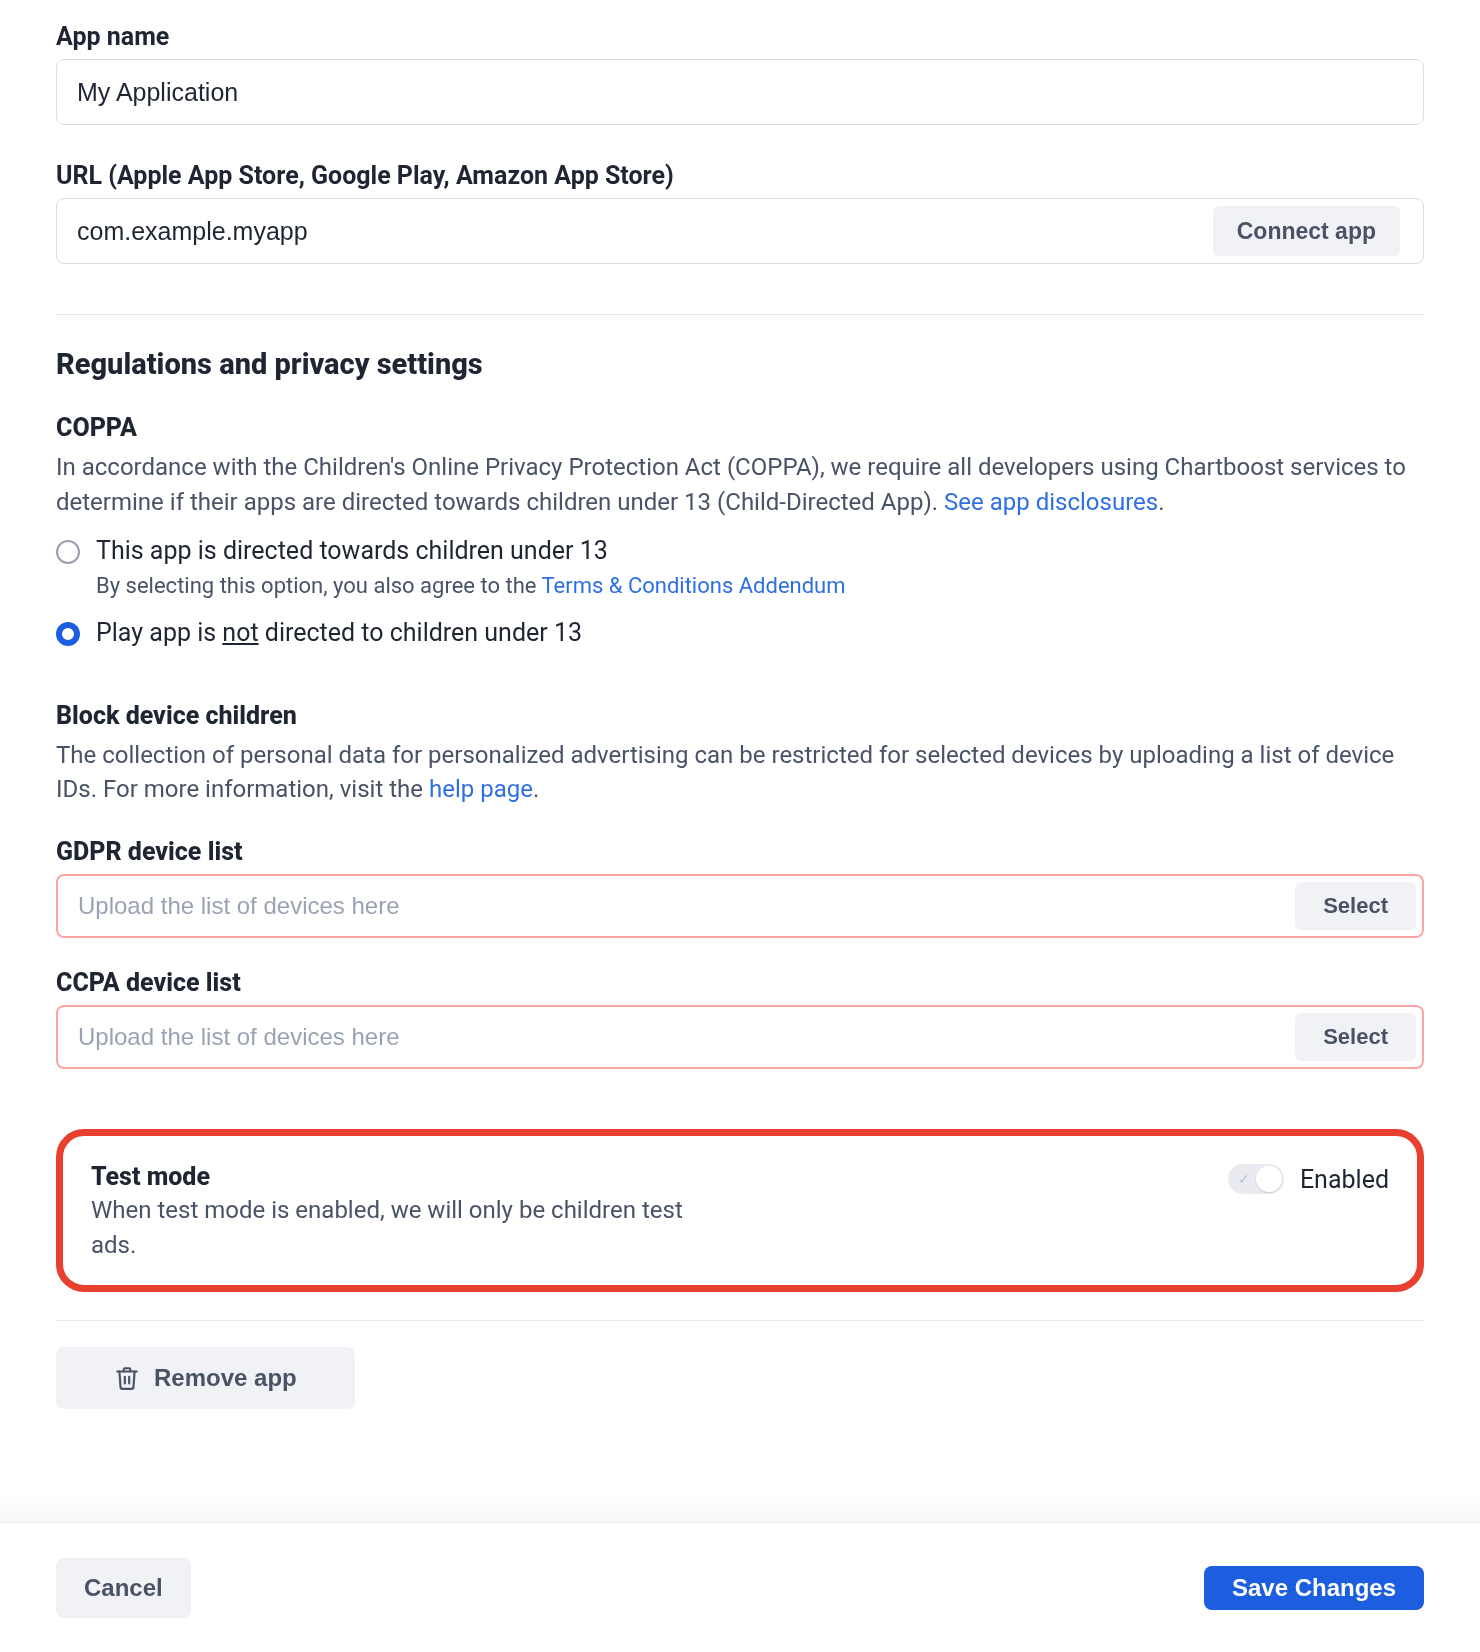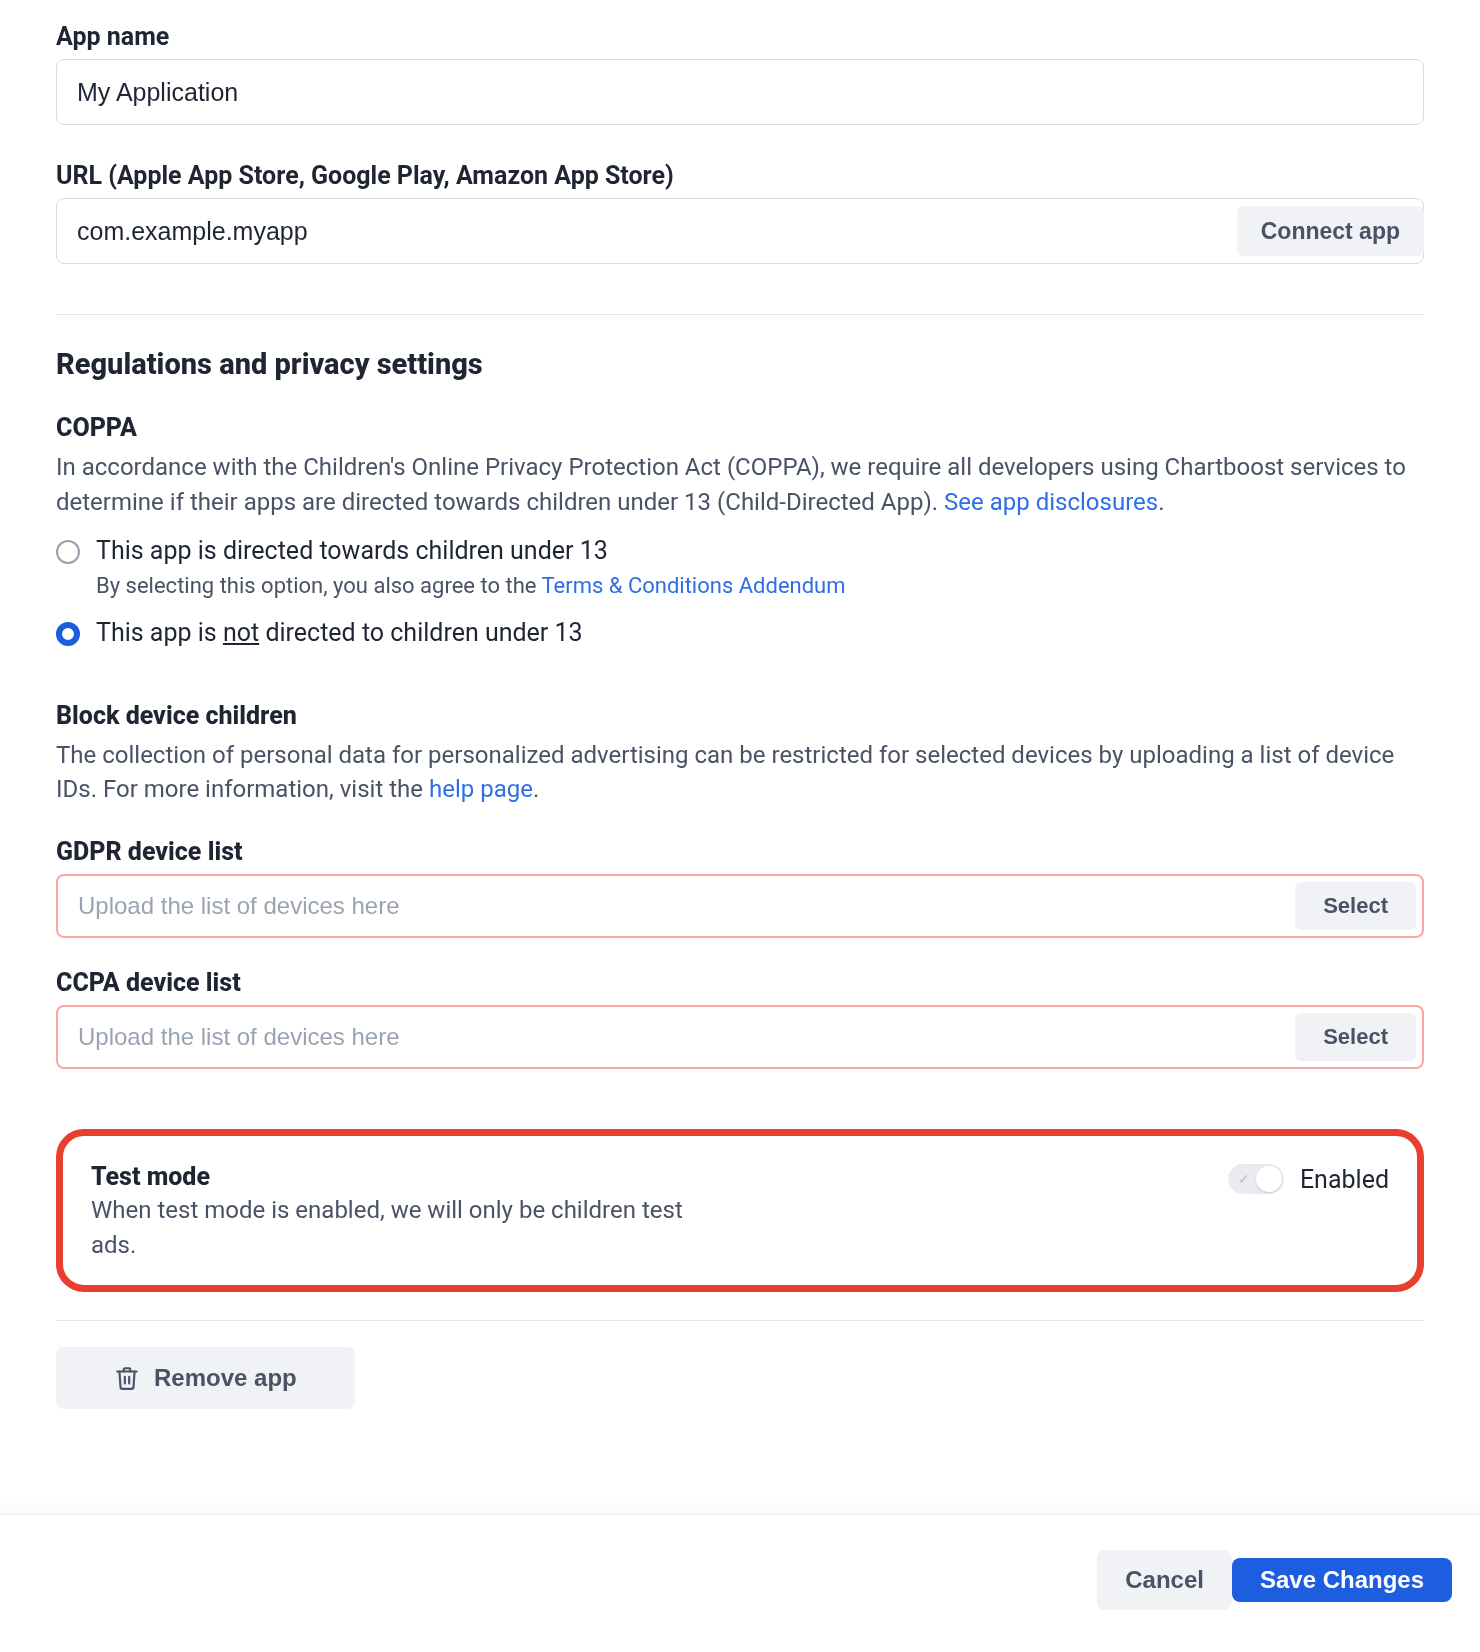--- a/index.html
+++ b/index.html
@@ -35,21 +35,21 @@
   .text-input::placeholder { color: #9aa3b2; }
   .input-with-button {
     position: relative;
     width: 100%;
   }
   .input-with-button .text-input {
     padding-right: 230px;
   }
   .inner-button {
     position: absolute;
-    right: 0;
+    right: 24px;
     top: 50%;
     transform: translateY(-50%);
     height: 50px;
     padding: 0 24px;
     background: #f0f2f6;
     border: none;
     border-radius: 6px;
     font-size: 23px;
     font-weight: 700;
     color: #4a5266;
@@ -222,28 +222,28 @@
     font-size: 24px;
     font-weight: 700;
     color: #4a5266;
     cursor: pointer;
   }
   .trash-icon svg { display: block; }
   .footer {
     position: absolute;
     left: 0;
     right: 0;
-    bottom: 8px;
+    bottom: 0;
     height: 130px;
     border-top: 1px solid #eceef2;
     background: #fff;
     display: flex;
     align-items: center;
-    justify-content: flex-end;
-    padding: 0 28px;
+    justify-content: space-between;
+    padding: 0 56px;
   }
   .cancel-button {
     background: #f0f2f6;
     border: none;
     border-radius: 8px;
     padding: 0 28px;
     height: 60px;
     font-size: 24px;
     font-weight: 700;
     color: #4a5266;
@@ -302,21 +302,21 @@
         <span class="radio-outer"></span>
         <span class="radio-label">This app is directed towards children under 13</span>
       </div>
       <div class="radio-sub">
         <span>By selecting this option, you also agree to the </span><a href="#" class="link">Terms &amp; Conditions Addendum</a>
       </div>
 
       <div class="radio-row">
         <span class="radio-outer checked"></span>
         <span class="radio-label">
-          <span>This app is </span><span class="underline">not</span><span> directed to children under 13</span>
+          <span>Play app is </span><span class="underline">not</span><span> directed to children under 13</span>
         </span>
       </div>
     </div>
   </div>
 
   
   <div class="block-section">
     <div class="sub-title">Block device children</div>
     <p class="body-text">
       <span>The collection of personal data for personalized advertising can be restricted for selected devices by uploading a list of device IDs. For more information, visit the </span><a href="#" class="link">help page</a><span>.</span>

